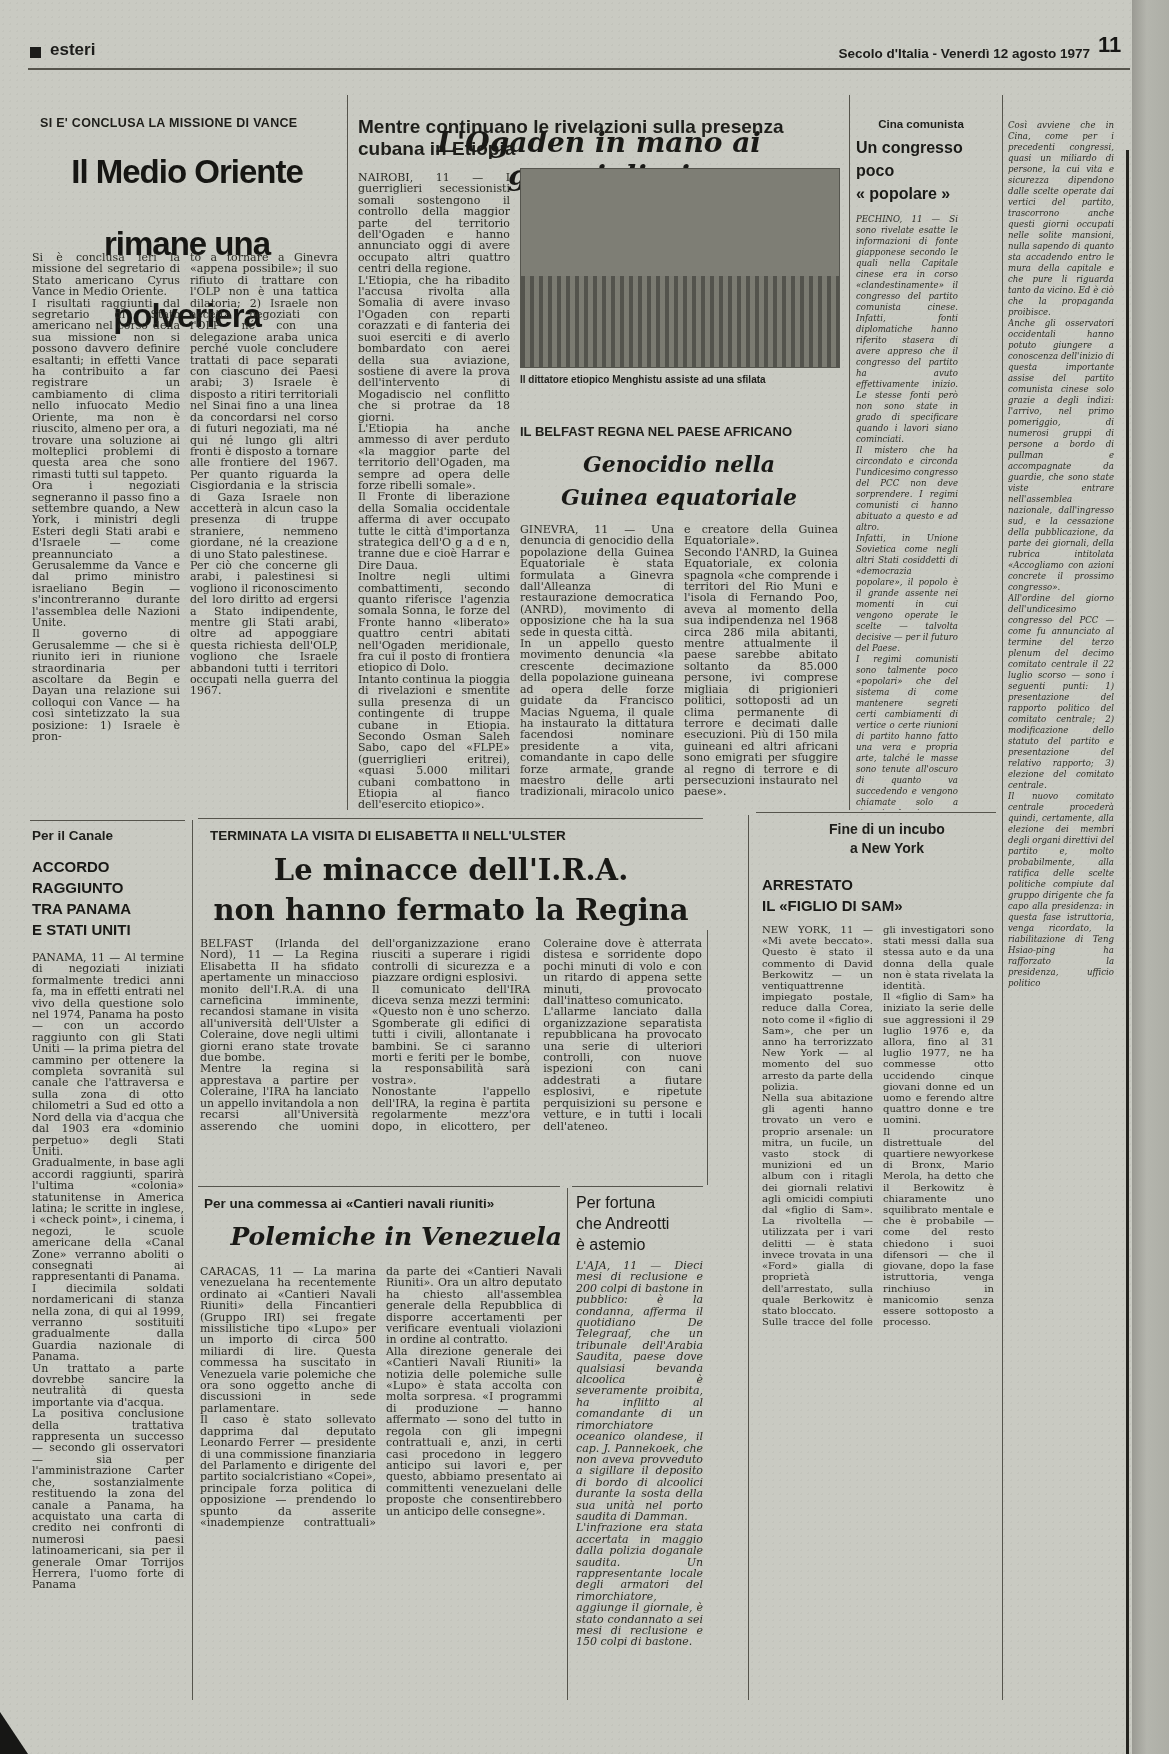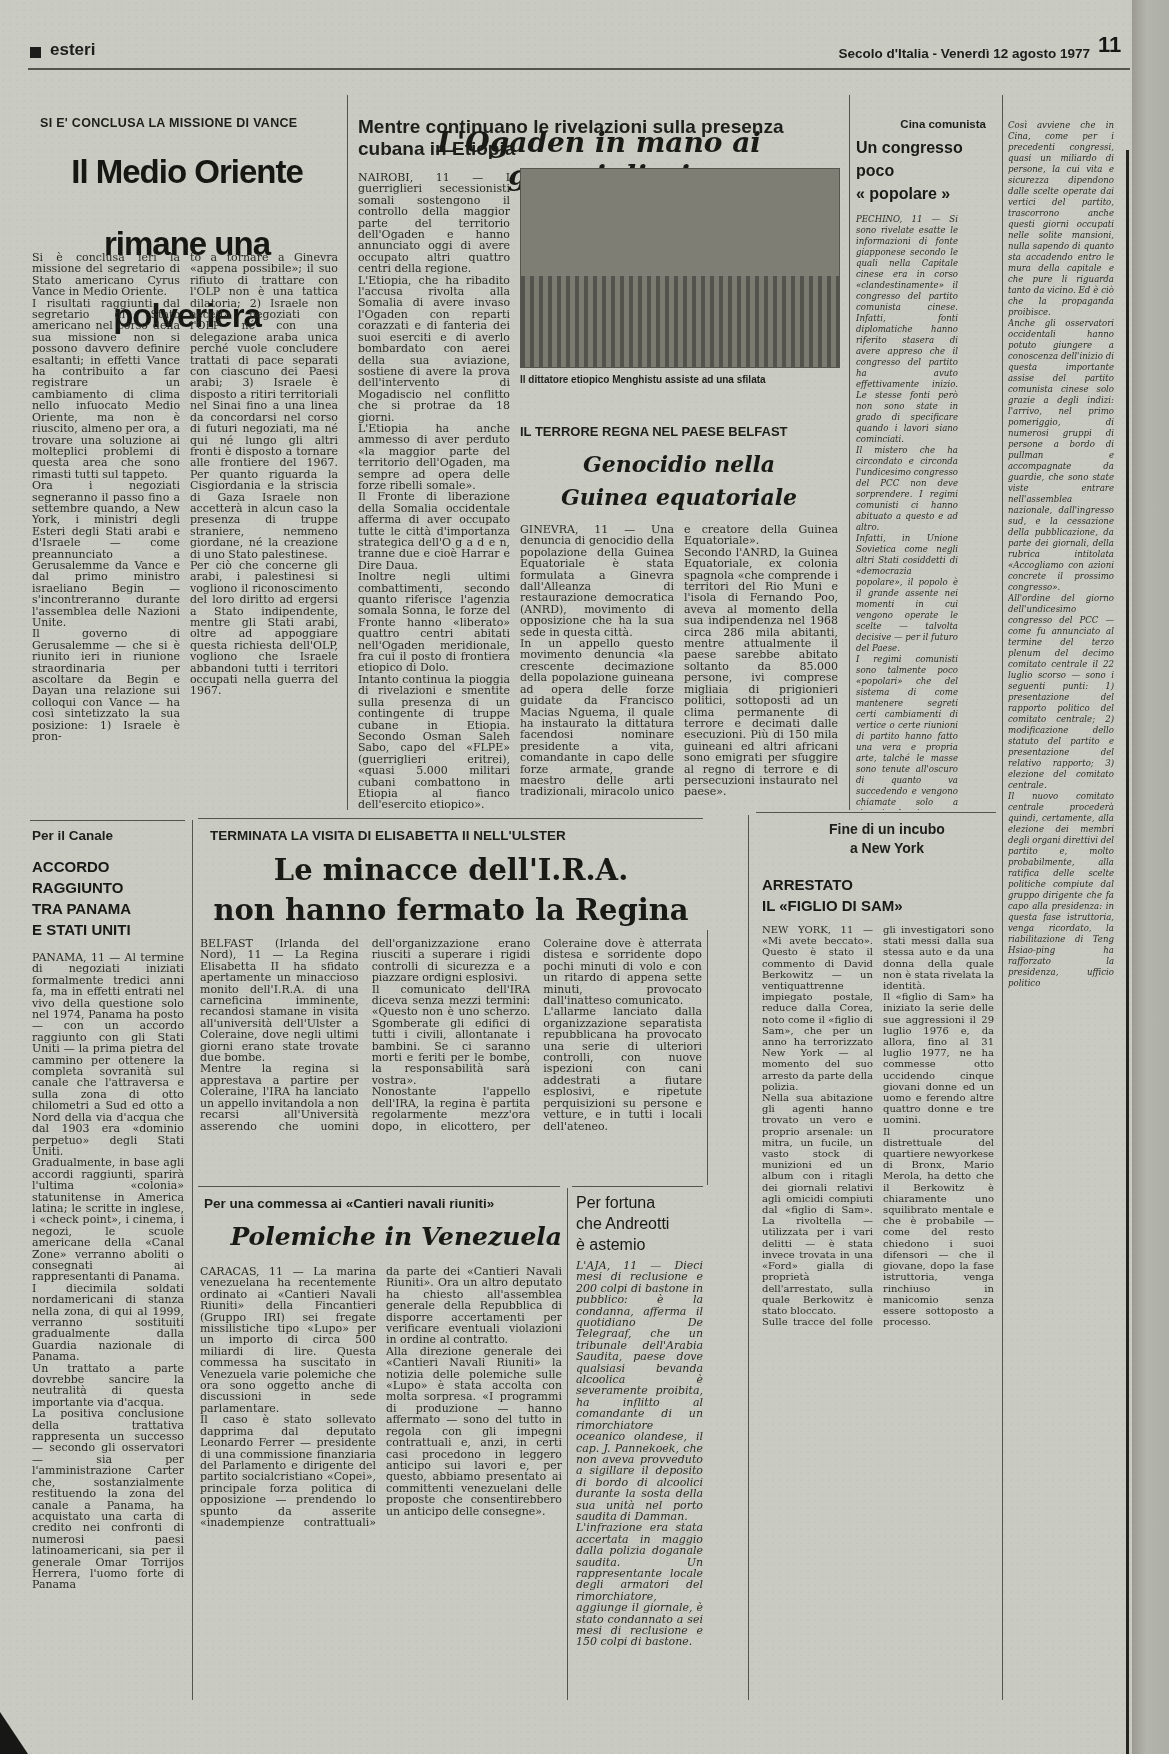--- a/index.html
+++ b/index.html
@@ -80,28 +80,28 @@
   <div class="abs serif-head" style="left:358px;top:126px;width:482px;text-align:center;font-size:28px;font-style:italic;">L'Ogaden in mano ai guerriglieri</div>
   <div class="abs body-text" style="left:358px;top:172px;width:152px;height:640px;">NAIROBI, 11 — I guerriglieri secessionisti somali sostengono il controllo della maggior parte del territorio dell'Ogaden e hanno annunciato oggi di avere occupato altri quattro centri della regione.
 L'Etiopia, che ha ribadito l'accusa rivolta alla Somalia di avere invaso l'Ogaden con reparti corazzati e di fanteria dei suoi eserciti e di averlo bombardato con aerei della sua aviazione, sostiene di avere la prova dell'intervento di Mogadiscio nel conflitto che si protrae da 18 giorni.
 L'Etiopia ha anche ammesso di aver perduto «la maggior parte del territorio dell'Ogaden, ma sempre ad opera delle forze ribelli somale».
 Il Fronte di liberazione della Somalia occidentale afferma di aver occupato tutte le città d'importanza strategica dell'O g a d e n, tranne due e cioè Harrar e Dire Daua.
 Inoltre negli ultimi combattimenti, secondo quanto riferisce l'agenzia somala Sonna, le forze del Fronte hanno «liberato» quattro centri abitati nell'Ogaden meridionale, fra cui il posto di frontiera etiopico di Dolo.
 Intanto continua la pioggia di rivelazioni e smentite sulla presenza di un contingente di truppe cubane in Etiopia. Secondo Osman Saleh Sabo, capo del «FLPE» (guerriglieri eritrei), «quasi 5.000 militari cubani combattono in Etiopia al fianco dell'esercito etiopico».</div>
   <div class="abs photo" style="left:520px;top:168px;width:318px;height:198px;"></div>
   <div class="abs kicker" style="left:520px;top:374px;width:318px;font-size:10px;">Il dittatore etiopico Menghistu assiste ad una sfilata</div>
 
-  <div class="abs kicker" style="left:520px;top:424px;width:318px;text-align:left;font-size:13px;">IL TERRORE REGNA NEL PAESE BELFAST</div>
+  <div class="abs kicker" style="left:520px;top:424px;width:318px;text-align:left;font-size:13px;">IL BELFAST REGNA NEL PAESE AFRICANO</div>
   <div class="abs serif-head pre" style="left:520px;top:448px;width:318px;text-align:center;font-size:22px;line-height:33px;font-style:italic;">Genocidio nella
 Guinea equatoriale</div>
   <div class="abs body-text cols2" style="left:520px;top:524px;width:318px;height:286px;">GINEVRA, 11 — Una denuncia di genocidio della popolazione della Guinea Equatoriale è stata formulata a Ginevra dall'Alleanza di restaurazione democratica (ANRD), movimento di opposizione che ha la sua sede in questa città.
 In un appello questo movimento denuncia «la crescente decimazione della popolazione guineana ad opera delle forze guidate da Francisco Macias Nguema, il quale ha instaurato la dittatura facendosi nominare presidente a vita, comandante in capo delle forze armate, grande maestro delle arti tradizionali, miracolo unico e creatore della Guinea Equatoriale».
 Secondo l'ANRD, la Guinea Equatoriale, ex colonia spagnola «che comprende i territori del Rio Muni e l'isola di Fernando Poo, aveva al momento della sua indipendenza nel 1968 circa 286 mila abitanti, mentre attualmente il paese sarebbe abitato soltanto da 85.000 persone, ivi comprese migliaia di prigionieri politici, sottoposti ad un clima permanente di terrore e decimati dalle esecuzioni. Più di 150 mila guineani ed altri africani sono emigrati per sfuggire al regno di terrore e di persecuzioni instaurato nel paese».</div>
 
-  <div class="abs kicker" style="left:856px;top:118px;width:130px;text-align:right;font-size:11.5px;">Cina  comunista</div>
+  <div class="abs kicker" style="left:856px;top:118px;width:130px;text-align:center;font-size:11.5px;">Cina  comunista</div>
   <div class="abs sans pre" style="left:856px;top:136px;width:140px;font-size:16px;line-height:23px;font-weight:bold;color:#1a1a17;">Un congresso
 poco
 « popolare »</div>
   <div class="abs body-text" style="left:856px;top:214px;width:102px;height:596px;font-size:8.6px;line-height:11px;font-style:italic;">PECHINO, 11 — Si sono rivelate esatte le informazioni di fonte giapponese secondo le quali nella Capitale cinese era in corso «clandestinamente» il congresso del partito comunista cinese. Infatti, fonti diplomatiche hanno riferito stasera di avere appreso che il congresso del partito ha avuto effettivamente inizio. Le stesse fonti però non sono state in grado di specificare quando i lavori siano cominciati.
 Il mistero che ha circondato e circonda l'undicesimo congresso del PCC non deve sorprendere. I regimi comunisti ci hanno abituato a questo e ad altro.
 Infatti, in Unione Sovietica come negli altri Stati cosiddetti di «democrazia popolare», il popolo è il grande assente nei momenti in cui vengono operate le scelte — talvolta decisive — per il futuro del Paese.
 I regimi comunisti sono talmente poco «popolari» che del sistema di come mantenere segreti certi cambiamenti di vertice o certe riunioni di partito hanno fatto una vera e propria arte, talché le masse sono tenute all'oscuro di quanto va succedendo e vengono chiamate solo a riempire le piazze per oceaniche manifestazioni di consenso.</div>
   <div class="abs body-text" style="left:1008px;top:120px;width:106px;height:1455px;font-size:8.6px;line-height:11px;font-style:italic;">Così avviene che in Cina, come per i precedenti congressi, quasi un miliardo di persone, la cui vita e sicurezza dipendono dalle scelte operate dai vertici del partito, trascorrono anche questi giorni occupati nelle solite mansioni, nulla sapendo di quanto sta accadendo entro le mura della capitale e che pure li riguarda tanto da vicino. Ed è ciò che la propaganda proibisce.
 Anche gli osservatori occidentali hanno potuto giungere a conoscenza dell'inizio di questa importante assise del partito comunista cinese solo grazie a degli indizi: l'arrivo, nel primo pomeriggio, di numerosi gruppi di persone a bordo di pullman e accompagnate da guardie, che sono state viste entrare nell'assemblea nazionale, dall'ingresso sud, e la cessazione della pubblicazione, da parte dei giornali, della rubrica intitolata «Accogliamo con azioni concrete il prossimo congresso».
 All'ordine del giorno dell'undicesimo congresso del PCC — come fu annunciato al termine del terzo plenum del decimo comitato centrale il 22 luglio scorso — sono i seguenti punti: 1) presentazione del rapporto politico del comitato centrale; 2) modificazione dello statuto del partito e presentazione del relativo rapporto; 3) elezione del comitato centrale.

